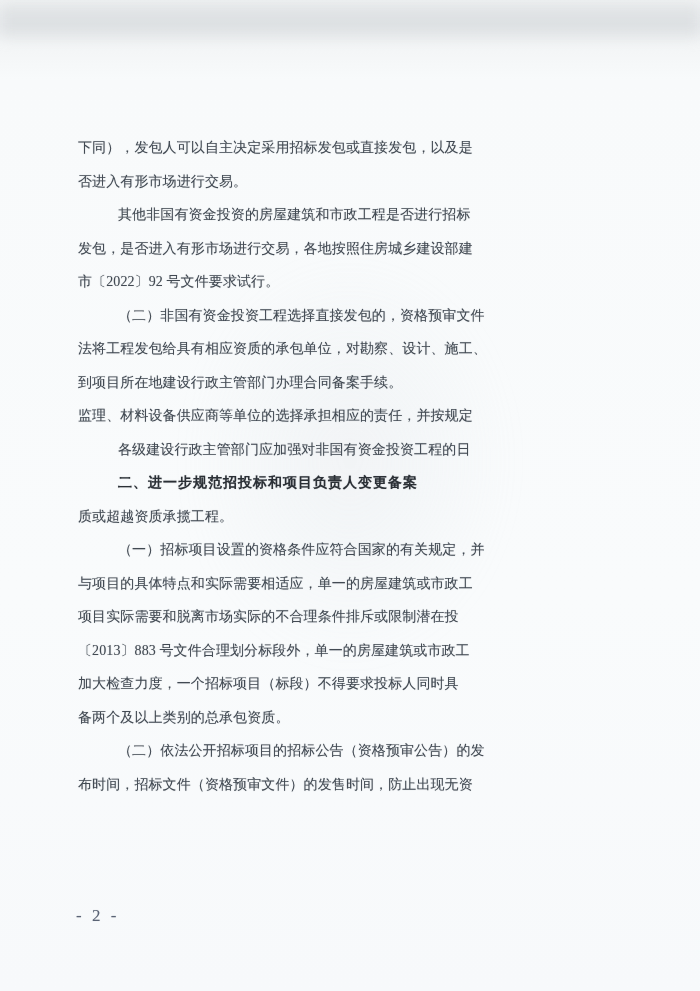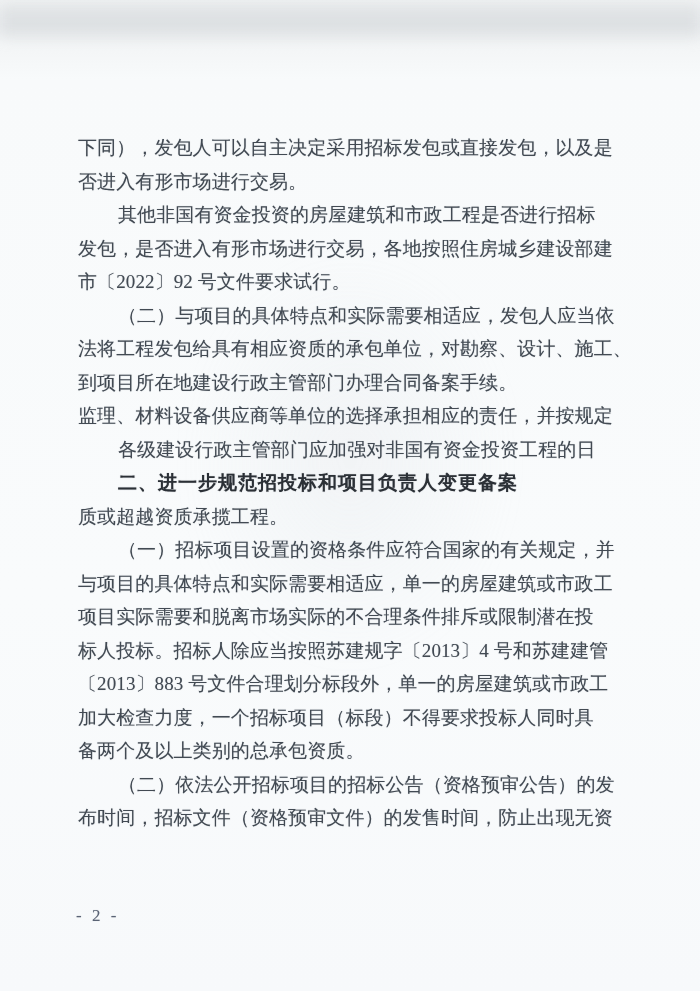--- a/index.html
+++ b/index.html
@@ -46,21 +46,21 @@
   }
   .body-text {
     position: absolute;
     left: 78px;
     top: 131px;
     width: 570px;
   }
   .line {
     height: 33.5px;
     line-height: 33.5px;
-    font-size: 19px;
+    font-size: 14px;
     color: #424a53;
     letter-spacing: 0.1px;
     white-space: nowrap;
     text-shadow: 0 0 1px rgba(70, 78, 88, 0.35);
   }
   .indent {
     padding-left: 40px;
   }
   .heading {
     font-family: "Liberation Sans", "DejaVu Sans", sans-serif;
@@ -87,31 +87,30 @@
 
   <div class="scan-band"></div>
   <div class="scan-smudge"></div>
 
   <div class="body-text">
     <div class="line">下同），发包人可以自主决定采用招标发包或直接发包，以及是</div>
     <div class="line">否进入有形市场进行交易。</div>
     <div class="line indent">其他非国有资金投资的房屋建筑和市政工程是否进行招标</div>
     <div class="line">发包，是否进入有形市场进行交易，各地按照住房城乡建设部建</div>
     <div class="line">市〔2022〕92 号文件要求试行。</div>
-    <div class="line indent">（二）与项目的具体特点和实际需要相适应，发包人应当依</div>
+    <div class="line indent">（二）非国有资金投资工程选择直接发包的，资格预审文件</div>
     <div class="line">法将工程发包给具有相应资质的承包单位，对勘察、设计、施工、</div>
     <div class="line">到项目所在地建设行政主管部门办理合同备案手续。</div>
     <div class="line">监理、材料设备供应商等单位的选择承担相应的责任，并按规定</div>
     <div class="line indent">各级建设行政主管部门应加强对非国有资金投资工程的日</div>
     <div class="line indent heading">二、进一步规范招投标和项目负责人变更备案</div>
     <div class="line">质或超越资质承揽工程。</div>
     <div class="line indent">（一）招标项目设置的资格条件应符合国家的有关规定，并</div>
     <div class="line">与项目的具体特点和实际需要相适应，单一的房屋建筑或市政工</div>
     <div class="line">项目实际需要和脱离市场实际的不合理条件排斥或限制潜在投</div>
-    <div class="line">标人投标。招标人除应当按照苏建规字〔2013〕4 号和苏建建管</div>
     <div class="line">〔2013〕883 号文件合理划分标段外，单一的房屋建筑或市政工</div>
     <div class="line">加大检查力度，一个招标项目（标段）不得要求投标人同时具</div>
     <div class="line">备两个及以上类别的总承包资质。</div>
     <div class="line indent">（二）依法公开招标项目的招标公告（资格预审公告）的发</div>
     <div class="line">布时间，招标文件（资格预审文件）的发售时间，防止出现无资</div>
   </div>
 
   <div class="page-number">- 2 -</div>
 
 </div>

